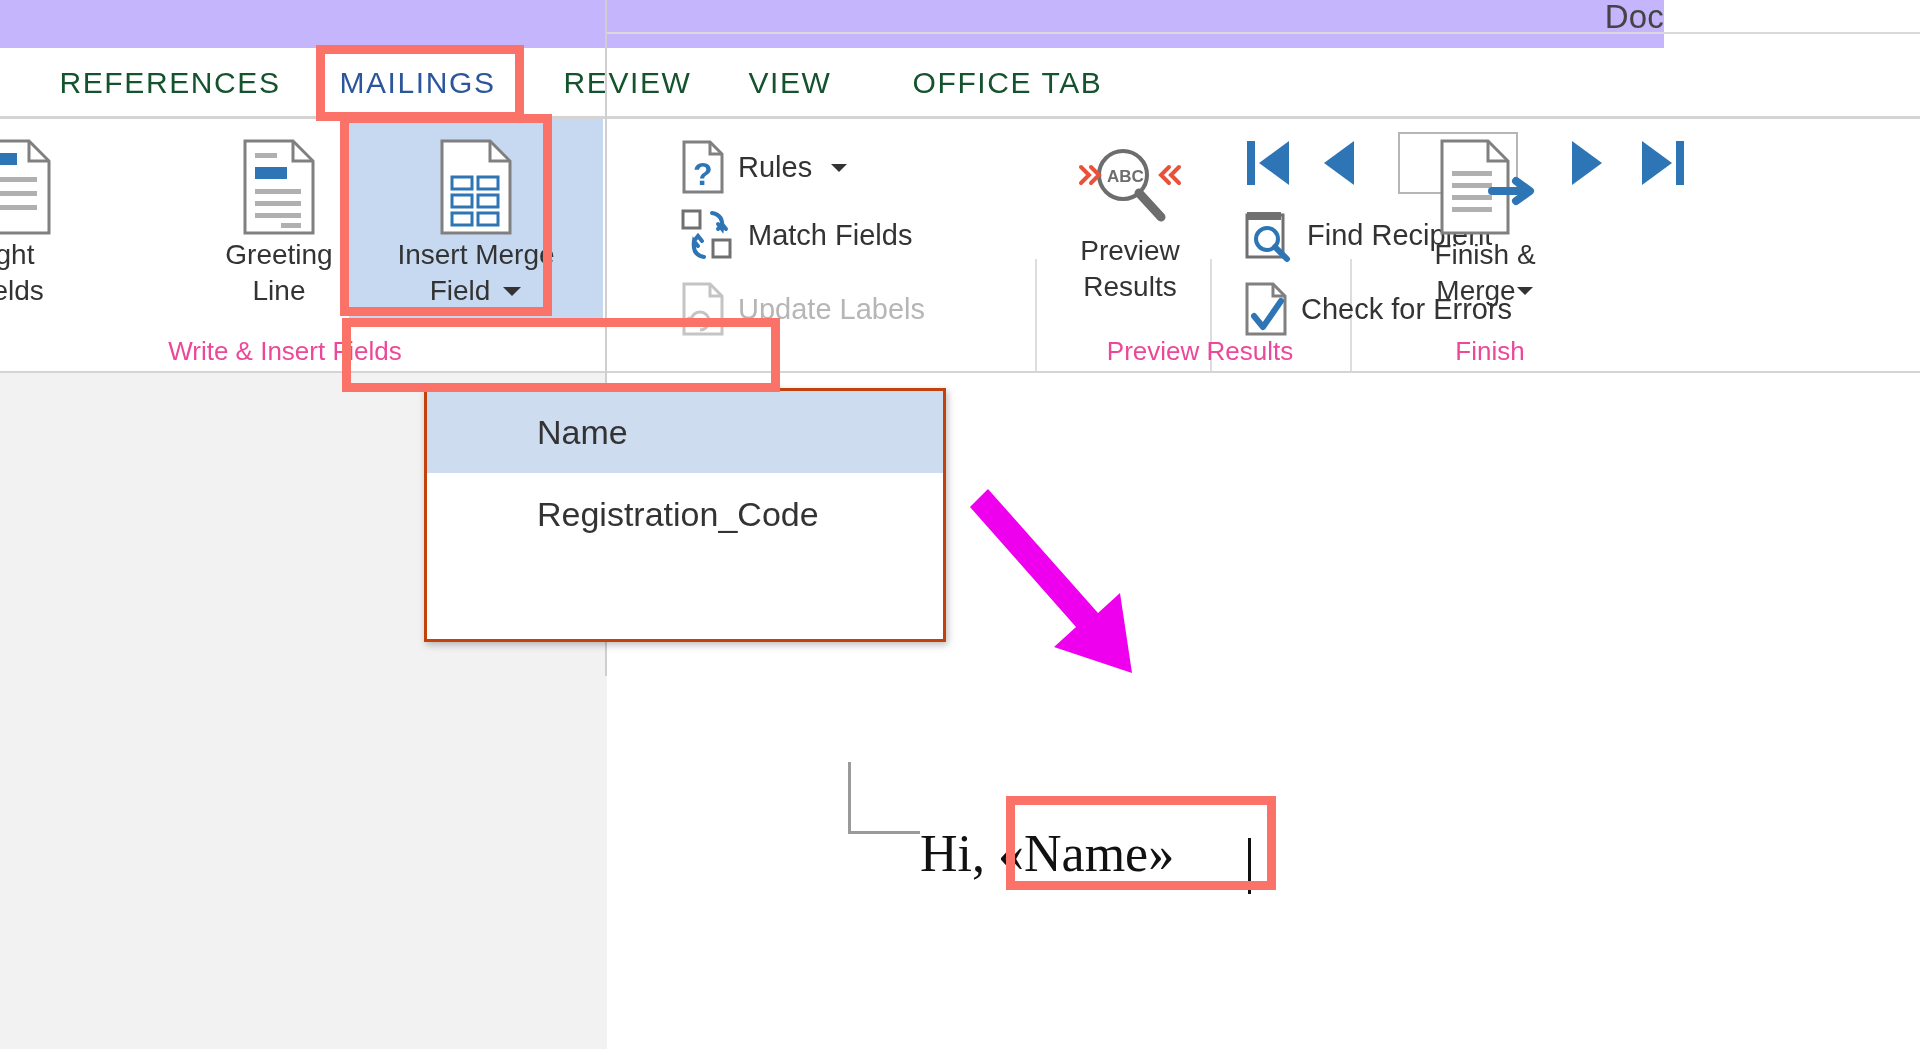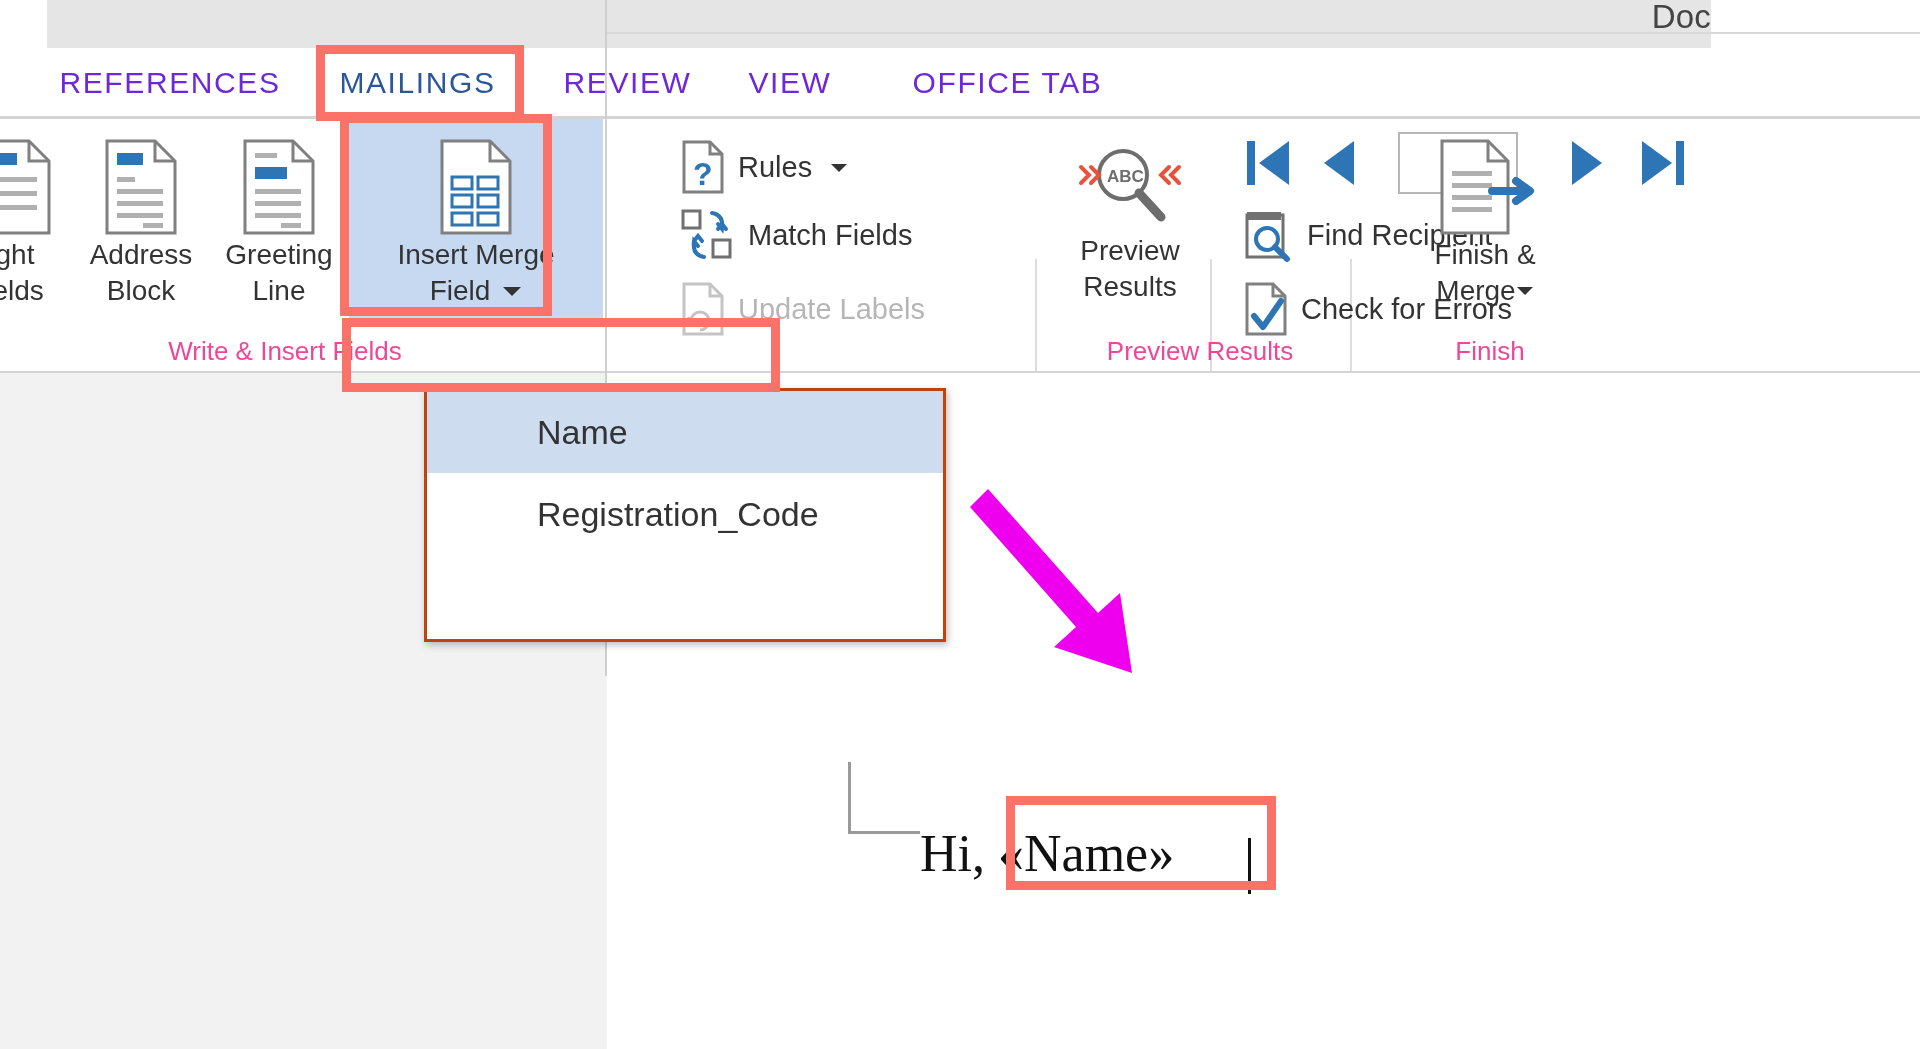--- a/index.html
+++ b/index.html
@@ -6,38 +6,37 @@
   html,body{
     width:1920px; height:1049px; overflow:hidden;
     background:#ffffff;
     font-family:"Liberation Sans", sans-serif;
   }
   #root{ position:relative; width:1920px; height:1049px; background:#fff; }
 
   
   .titlebar{
     position:absolute; left:0; top:0; width:1664px; height:48px;
-    background:#e5e5e5;
-    margin-left:47px;
+    background:#c4b5fd;
   }
   .doc-title{
     position:absolute; right:0; top:-4px;
     font-size:33px; color:#444444; letter-spacing:.2px;
     white-space:nowrap;
   }
 
   
   .tabstrip{
     position:absolute; left:0; top:48px; width:1920px; height:70px;
     background:#ffffff;
   }
   .tab{
     position:absolute; top:0; height:70px;
     display:flex; align-items:center; justify-content:center;
-    font-size:30px; color:#6d28d9; letter-spacing:1.6px;
+    font-size:30px; color:#14532d; letter-spacing:1.6px;
     white-space:nowrap;
   }
   .tab.active{ color:#2b579a; }
   .tab-underline{
     position:absolute; left:0; top:116px; width:1920px; height:3px;
     background:#d4d4d4;
   }
 
   
   .ribbon{
@@ -177,36 +176,20 @@
           <rect x="16" y="16" width="26" height="12" fill="#2e75b6"></rect>
           <rect x="16" y="40" width="46" height="5" fill="#b0b0b0"></rect>
           <rect x="16" y="54" width="46" height="5" fill="#b0b0b0"></rect>
           <rect x="16" y="68" width="46" height="5" fill="#b0b0b0"></rect>
         </svg>
       </span>
       <span class="caption">ght</span>
       <span class="caption">ields</span>
     </div>
 
-    <div class="bigbtn" style="left:78px;top:18px;width:126px;">
-      <span class="icon">
-        <svg width="80" height="100" viewBox="0 0 80 100">
-          <path d="M6 4 H54 L74 24 V96 H6 Z" fill="#fff" stroke="#808080" stroke-width="3"></path>
-          <path d="M54 4 V24 H74" fill="none" stroke="#808080" stroke-width="3"></path>
-          <rect x="16" y="16" width="26" height="12" fill="#2e75b6"></rect>
-          <rect x="16" y="40" width="18" height="5" fill="#b0b0b0"></rect>
-          <rect x="16" y="52" width="46" height="5" fill="#b0b0b0"></rect>
-          <rect x="16" y="64" width="46" height="5" fill="#b0b0b0"></rect>
-          <rect x="16" y="76" width="46" height="5" fill="#b0b0b0"></rect>
-          <rect x="42" y="86" width="20" height="5" fill="#b0b0b0"></rect>
-        </svg>
-      </span>
-      <span class="caption">Address</span>
-      <span class="caption">Block</span>
-    </div>
 
     <div class="bigbtn hl" style="left:349px;top:0px;width:254px;height:200px;padding-top:18px;">
       <span class="icon">
         <svg width="80" height="100" viewBox="0 0 80 100">
           <path d="M6 4 H54 L74 24 V96 H6 Z" fill="#fff" stroke="#808080" stroke-width="3"></path>
           <path d="M54 4 V24 H74" fill="none" stroke="#808080" stroke-width="3"></path>
           <rect x="16" y="40" width="20" height="12" fill="#fff" stroke="#2e75b6" stroke-width="3"></rect>
           <rect x="42" y="40" width="20" height="12" fill="#fff" stroke="#2e75b6" stroke-width="3"></rect>
           <rect x="16" y="58" width="20" height="12" fill="#fff" stroke="#2e75b6" stroke-width="3"></rect>
           <rect x="42" y="58" width="20" height="12" fill="#fff" stroke="#2e75b6" stroke-width="3"></rect>

